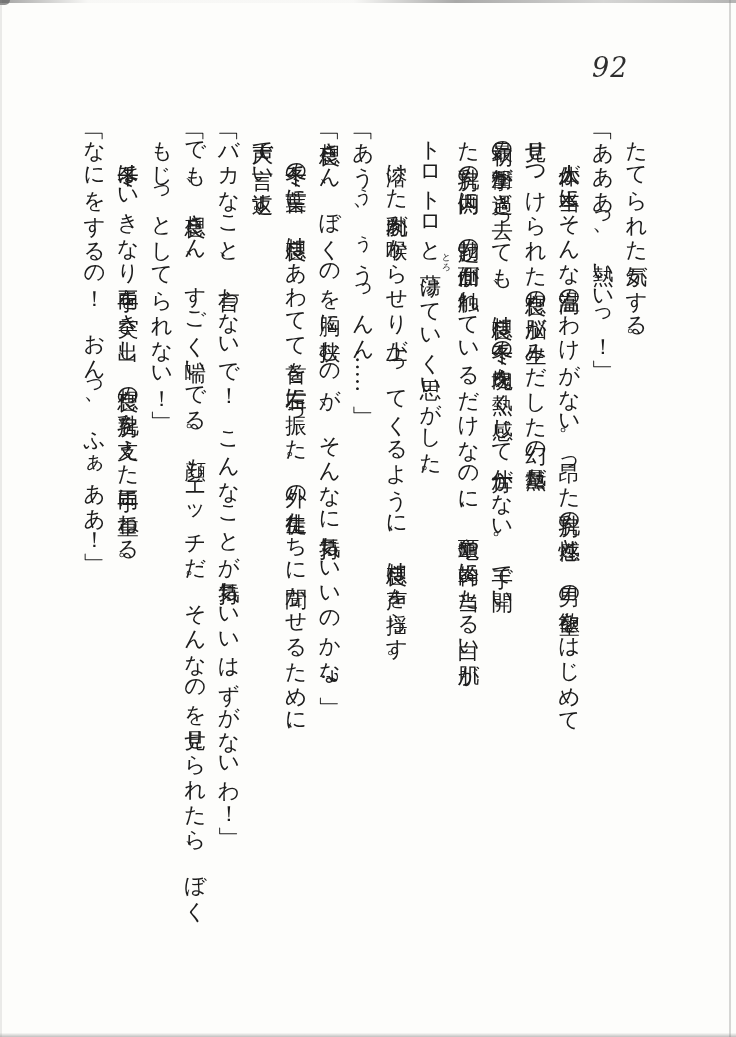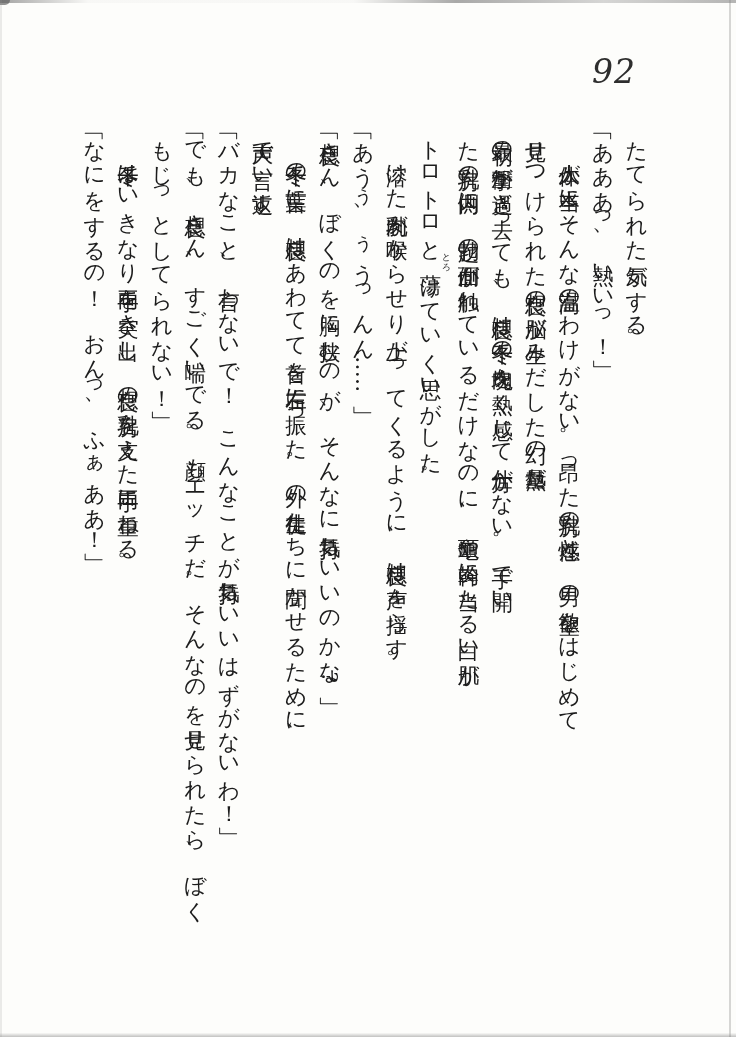--- a/index.html
+++ b/index.html
@@ -51,21 +51,21 @@
     position: absolute;
     top: 0; left: 0;
     width: 10px; height: 5px;
     background: rgba(60,60,60,0.55);
     border-bottom-right-radius: 6px;
   }
   .page-number {
     position: absolute;
     top: 52px;
     left: 592px;
-    font-size: 33px;
+    font-size: 27px;
     font-style: italic;
     color: #2e2e2e;
     letter-spacing: 1px;
   }
   .text-block {
     position: absolute;
     top: 126px;
     right: 83px;
     height: 842px;
     writing-mode: vertical-rl;

